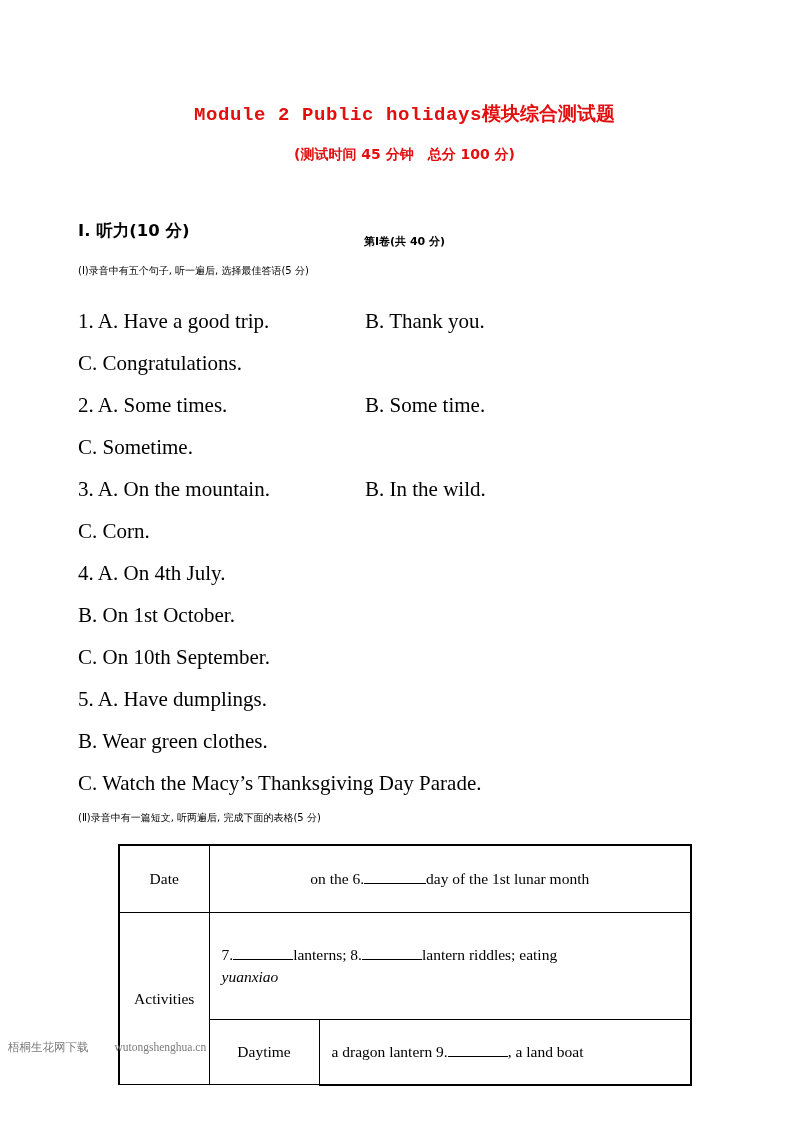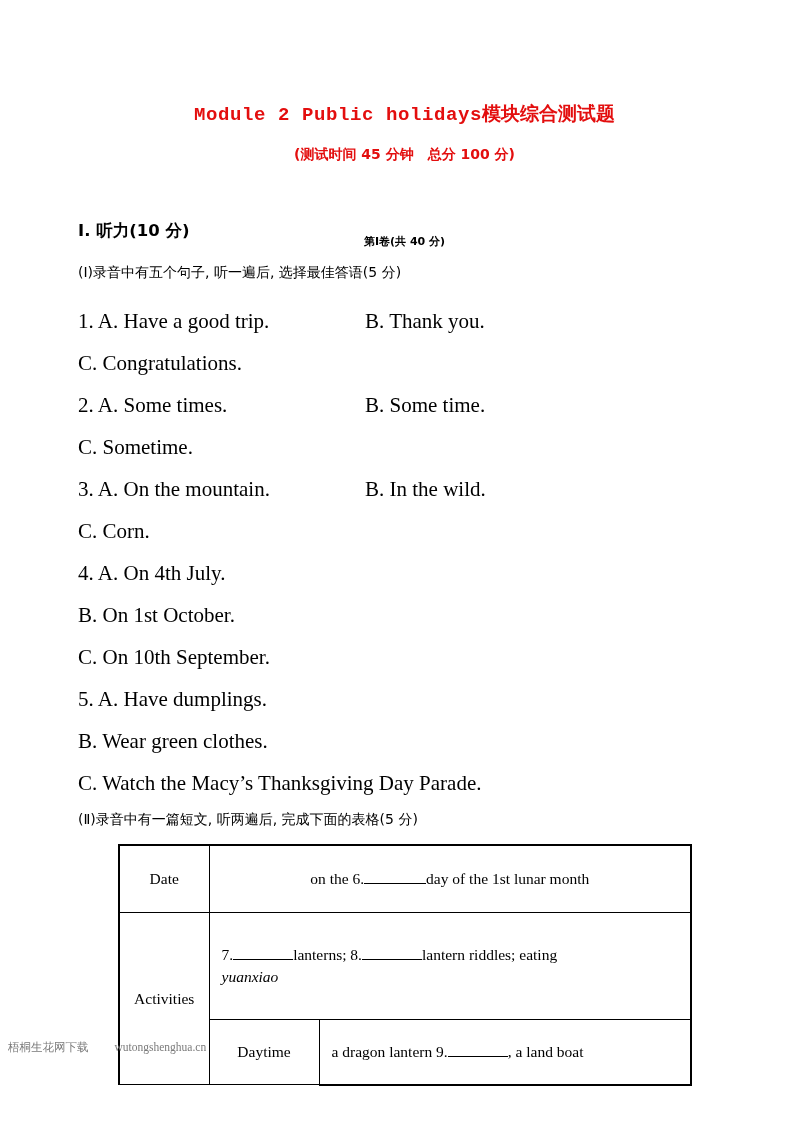--- a/index.html
+++ b/index.html
@@ -79,21 +79,21 @@
     left: 70px; top: 220px;
     font-size: 16.5px;
     font-weight: bold;
     white-space: nowrap;
   }
   .sec-head .cn { font-family: "DejaVu Sans", sans-serif; }
 
   .sub-instr {
     position: absolute;
     left: 70px;
-    font-size: 14px;
+    font-size: 10px;
     white-space: nowrap;
   }
   .sub-instr .cn { font-family: "DejaVu Sans", sans-serif; }
 
   
   .qline {
     position: absolute;
     left: 70px;
     font-size: 21px;
     line-height: 20px;

